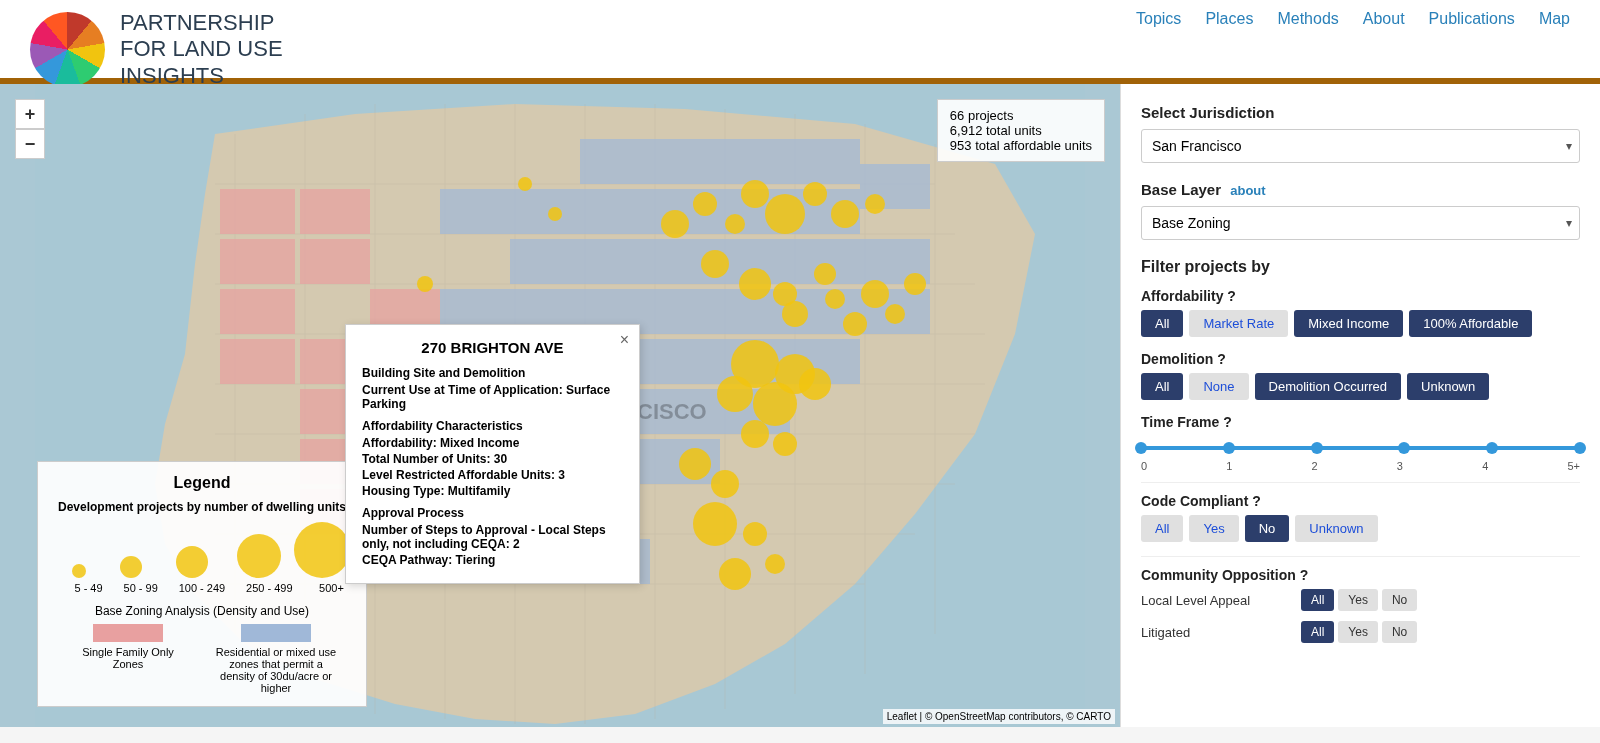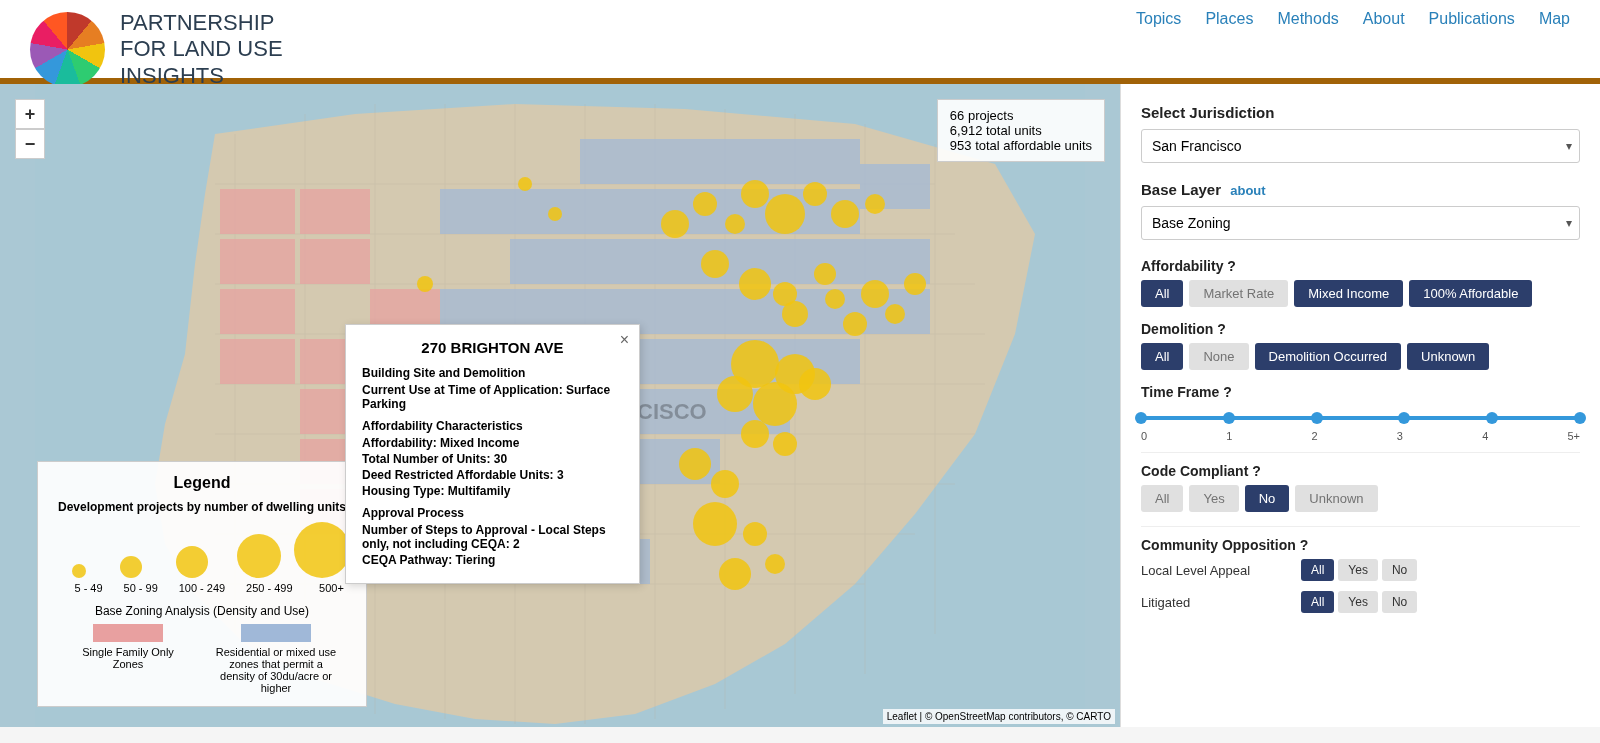--- a/index.html
+++ b/index.html
@@ -318,21 +318,21 @@
       border-radius: 3px;
       font-size: 13px;
       cursor: pointer;
     }
     .filter-btn.active {
       background: #2c3e6b;
       color: #fff;
     }
     .filter-btn.inactive {
       background: #e0e0e0;
-      color: #737373;
+      color: #1d4ed8;
     }
 
     
     .slider-container {
       position: relative;
       margin: 10px 0 5px 0;
     }
     .slider-labels {
       display: flex;
       justify-content: space-between;
@@ -597,21 +597,21 @@
         <span>Current Use at Time of Application: </span><span>Surface Parking</span>
       </div>
       <div class="popup-section">Affordability Characteristics</div>
       <div class="popup-row">
         <span>Affordability: </span><span>Mixed Income</span>
       </div>
       <div class="popup-row">
         <span>Total Number of Units: </span><span>30</span>
       </div>
       <div class="popup-row">
-        <span>Deed Restricted Affordable Units: </span><span>3</span>
+        <span>Level Restricted Affordable Units: </span><span>3</span>
       </div>
       <div class="popup-row">
         <span>Housing Type: </span><span>Multifamily</span>
       </div>
       <div class="popup-section">Approval Process</div>
       <div class="popup-row">
         <span>Number of Steps to Approval - Local Steps only, not including CEQA: </span><span>2</span>
       </div>
       <div class="popup-row">
         <span>CEQA Pathway: </span><span>Tiering</span>
@@ -644,20 +644,21 @@
       <div class="select-wrapper">
         <select>
           <option>Base Zoning</option>
           <option>Aerial</option>
           <option>Terrain</option>
         </select>
         <span class="select-arrow">▾</span>
       </div>
     </div>
 
+    <div class="filter-title">Filter projects by</div>
 
     <div>
       <div class="filter-row-label">
         <span>Affordability</span>
         <span class="help-icon">?</span>
       </div>
       <div class="btn-group">
         <button class="filter-btn active">All</button>
         <button class="filter-btn inactive">Market Rate</button>
         <button class="filter-btn active">Mixed Income</button>

